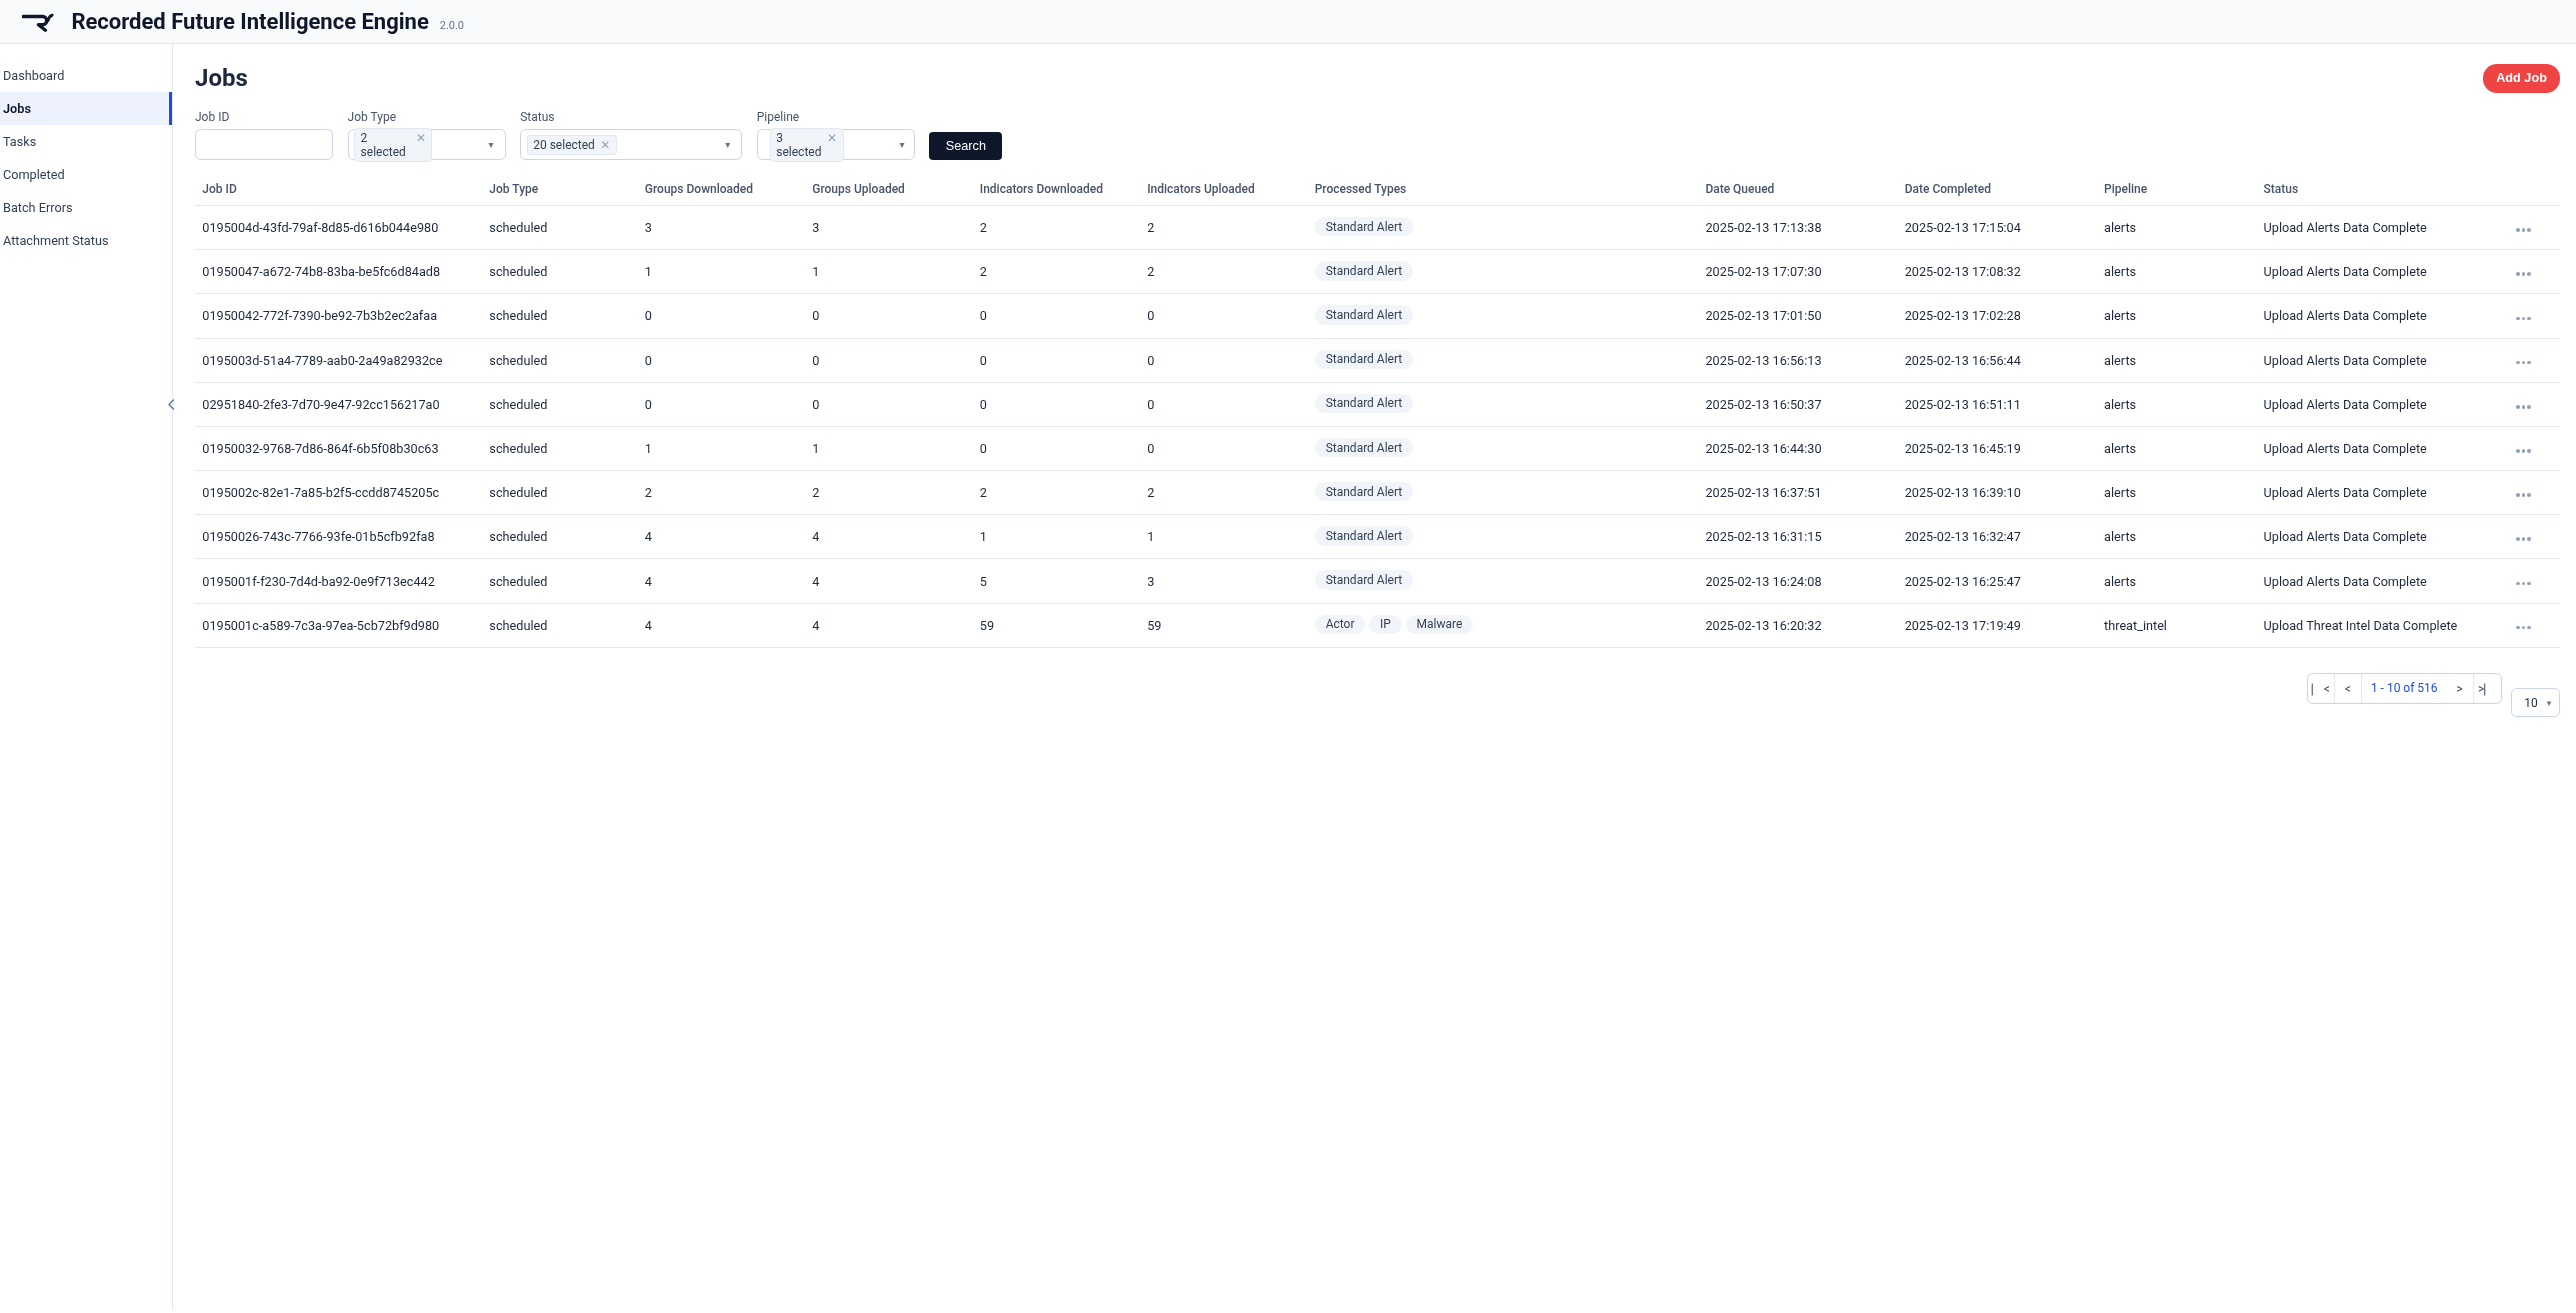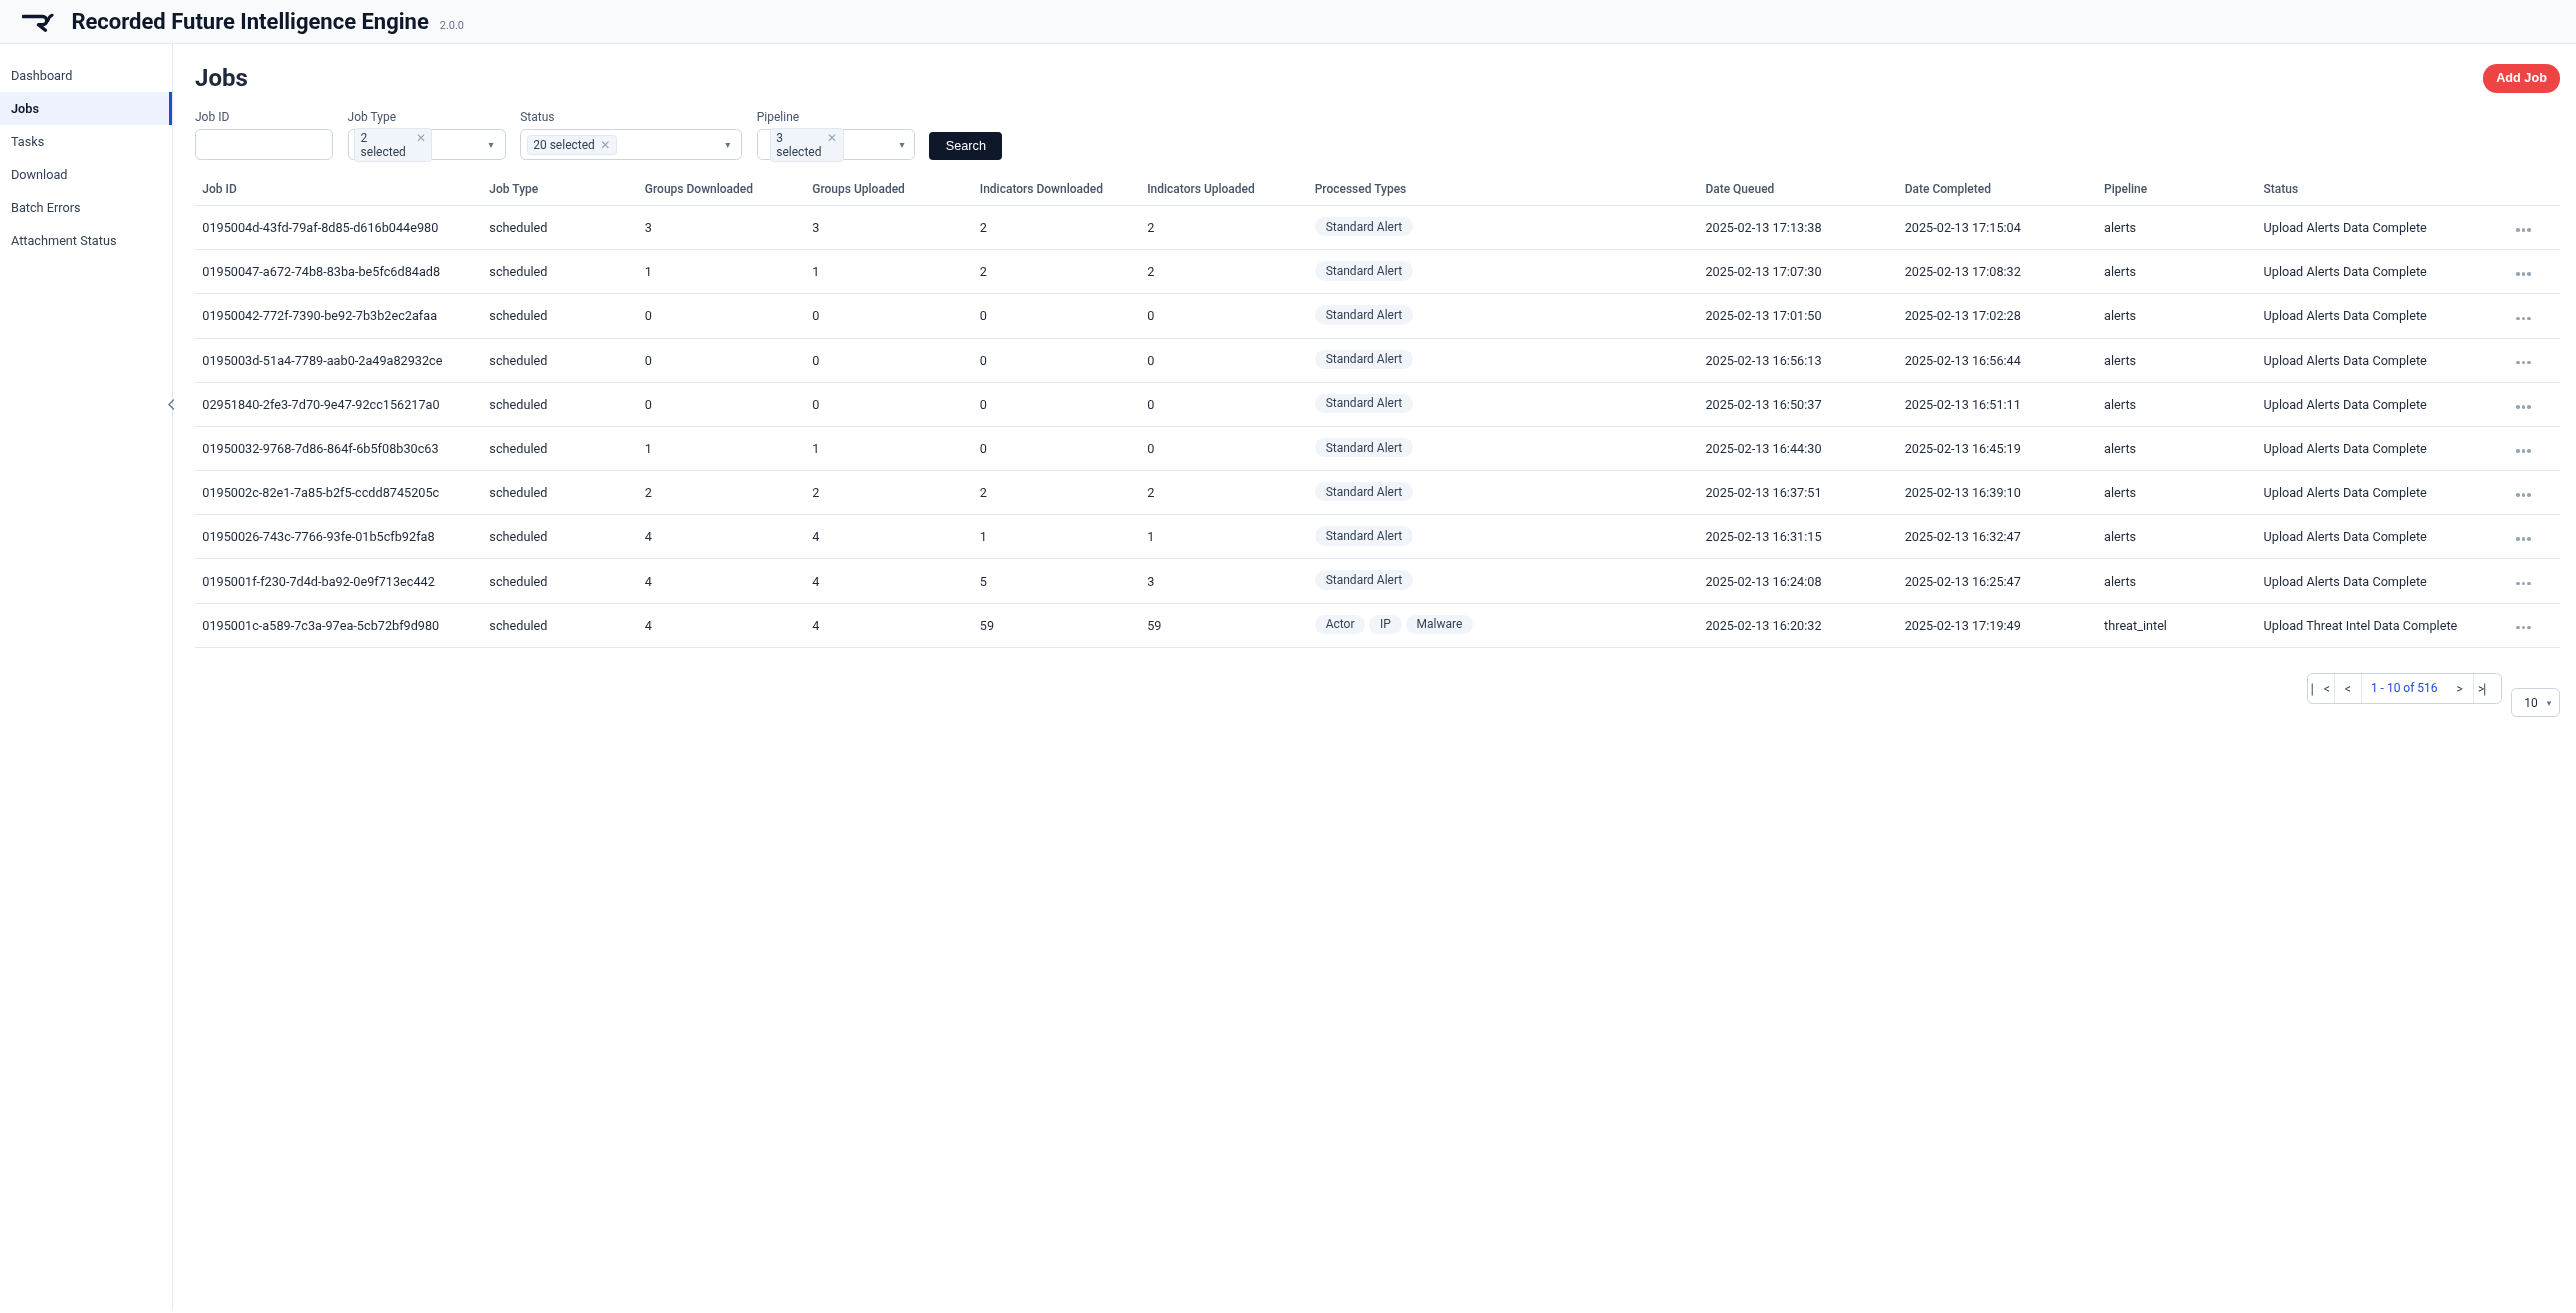--- a/index.html
+++ b/index.html
@@ -6,21 +6,21 @@
     body { font-family: -apple-system, BlinkMacSystemFont, "Segoe UI", Roboto, sans-serif; font-size: 12.7px; color: #1e293b; background: #fff; }
 
     .header-bar { display: flex; align-items: center; gap: 16.4px; padding: 9px 22px; border-bottom: 0.9px solid #e2e8f0; background: #f8fafc; }
     .logo-box { width: 33px; height: 22px; position: relative; }
     .logo-box svg { width: 100%; height: 100%; }
     .app-title { font-size: 22px; font-weight: 700; color: #0f172a; }
     .app-version { font-size: 11px; color: #64748b; margin-left: -5.5px; margin-top: 7.3px; }
 
     .layout { display: flex; min-height: calc(100vh - 47px); }
     .sidebar { width: 173px; border-right: 0.9px solid #e2e8f0; padding-top: 14.6px; position: relative; }
-    .nav-item { padding: 9px 11px; margin: 0 0; font-size: 12.7px; color: #334155; cursor: pointer; }
+    .nav-item { padding: 9px 3px; margin: 0 0; font-size: 12.7px; color: #334155; cursor: pointer; }
     .nav-item.active { background: #eef2ff; color: #0f172a; font-weight: 600; border-right: 3.6px solid #1d4ed8; }
     .collapser { position: absolute; right: -9px; top: 346px; width: 18px; height: 29px; display: flex; align-items: center; justify-content: center; cursor: pointer; color: #64748b; }
 
     .main { flex: 1; padding: 20px 16.4px 20px 22px; }
     .page-header { display: flex; align-items: center; justify-content: space-between; margin-bottom: 16.4px; }
     .page-title { font-size: 24px; font-weight: 700; }
     .btn-primary { background: #ef4444; color: #fff; border: none; border-radius: 14px; padding: 7.3px 12.7px; font-size: 12.7px; font-weight: 600; cursor: pointer; }
     .btn-search { background: #0f172a; color: #fff; border: none; border-radius: 4px; padding: 7.3px 16.4px; font-size: 12.7px; font-weight: 500; cursor: pointer; }
 
     .filters { display: flex; gap: 14.6px; align-items: flex-end; margin-bottom: 12.7px; }
@@ -74,21 +74,21 @@
   <div class="app-version">2.0.0</div>
 </div>
 
 <div class="layout">
 
   <div class="sidebar">
     <div id="nav-items">
         <div class="nav-item">Dashboard</div>
         <div class="nav-item active">Jobs</div>
         <div class="nav-item">Tasks</div>
-        <div class="nav-item">Download</div>
+        <div class="nav-item">Completed</div>
         <div class="nav-item">Batch Errors</div>
         <div class="nav-item">Attachment Status</div>
       </div>
     <div class="collapser">
       <svg width="7.3" height="11" viewBox="0 0 8 12">
           <path d="M6 1 L1 6 L6 11" stroke="#64748b" stroke-width="1.6" fill="none" stroke-linecap="round"></path>
         </svg>
     </div>
   </div>
 

